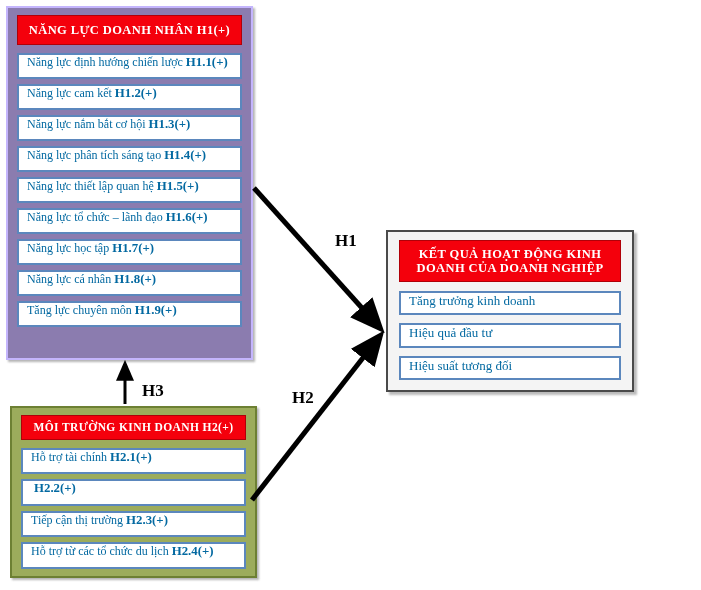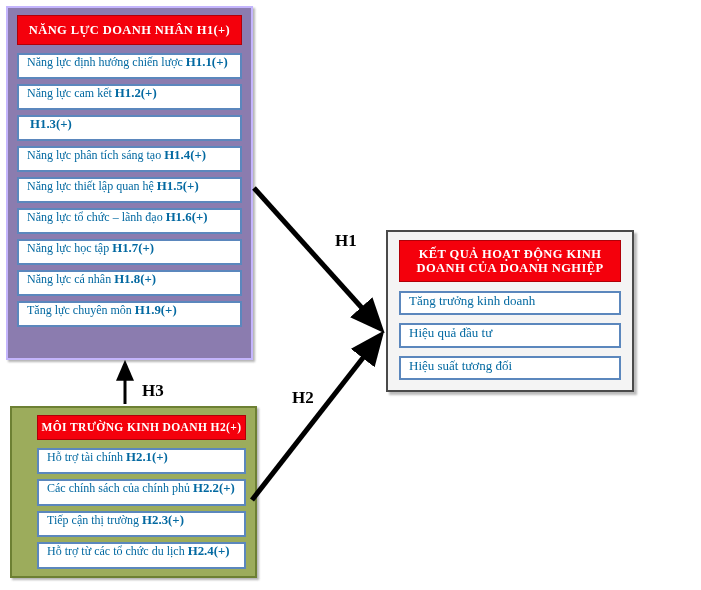--- a/index.html
+++ b/index.html
@@ -46,21 +46,20 @@
 
   
   .construct.green {
     left: 10px;
     top: 406px;
     width: 247px;
     height: 172px;
     background: #9cac5c;
     border: 2px solid #6d8033;
     box-shadow: 2px 2px 2px rgba(90,90,90,0.45);
-    padding-left: 16px;
   }
 
   
   .construct.grey {
     left: 386px;
     top: 230px;
     width: 248px;
     height: 162px;
     background: #f4f4f4;
     border: 2px solid #4a4a4a;
@@ -165,20 +164,21 @@
 
       <div class="item">
         <span>Năng lực định hướng chiến lược </span>
           <b>H1.1(+)</b>
       </div>
       <div class="item">
         <span>Năng lực cam kết </span>
           <b>H1.2(+)</b>
       </div>
       <div class="item">
+        <span>Năng lực nắm bắt cơ hội </span>
           <b>H1.3(+)</b>
       </div>
       <div class="item">
         <span>Năng lực phân tích sáng tạo </span>
           <b>H1.4(+)</b>
       </div>
       <div class="item">
         <span>Năng lực thiết lập quan hệ </span>
           <b>H1.5(+)</b>
       </div>
@@ -203,21 +203,20 @@
 
   <div class="construct green">
     <div class="construct-inner">
       <div class="hdr">MÔI TRƯỜNG KINH DOANH H2(+)</div>
 
       <div class="item">
         <span>Hỗ trợ tài chính </span>
           <b>H2.1(+)</b>
       </div>
       <div class="item">
-        <span>Các chính sách của chính phủ </span>
           <b>H2.2(+)</b>
       </div>
       <div class="item">
         <span>Tiếp cận thị trường </span>
           <b>H2.3(+)</b>
       </div>
       <div class="item">
         <span>Hỗ trợ từ các tổ chức du lịch </span>
           <b>H2.4(+)</b>
       </div>

